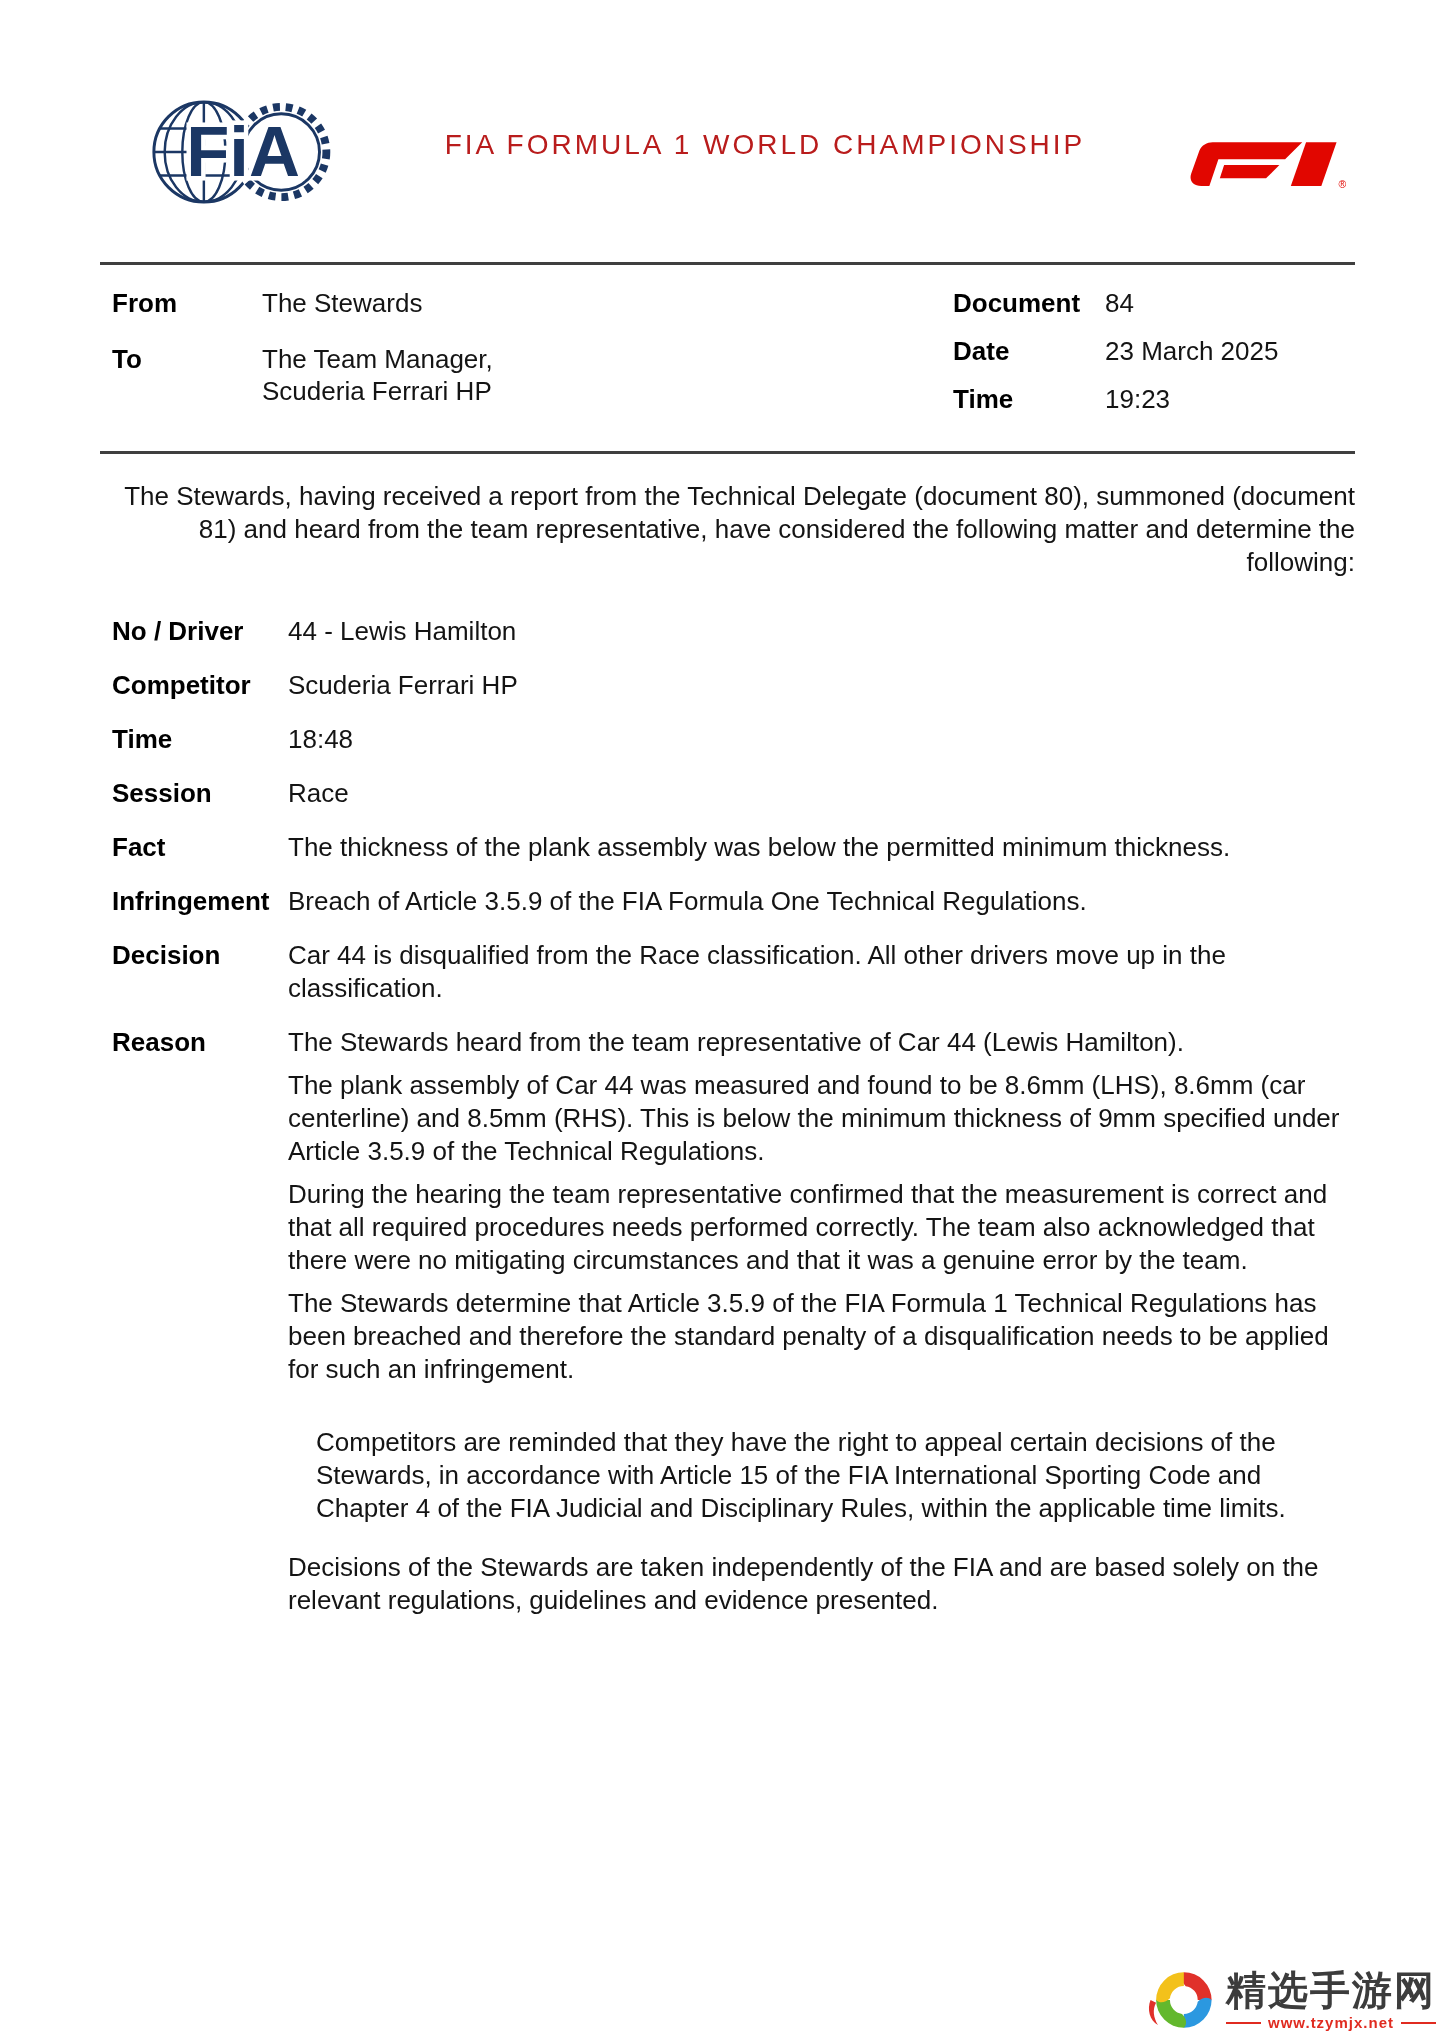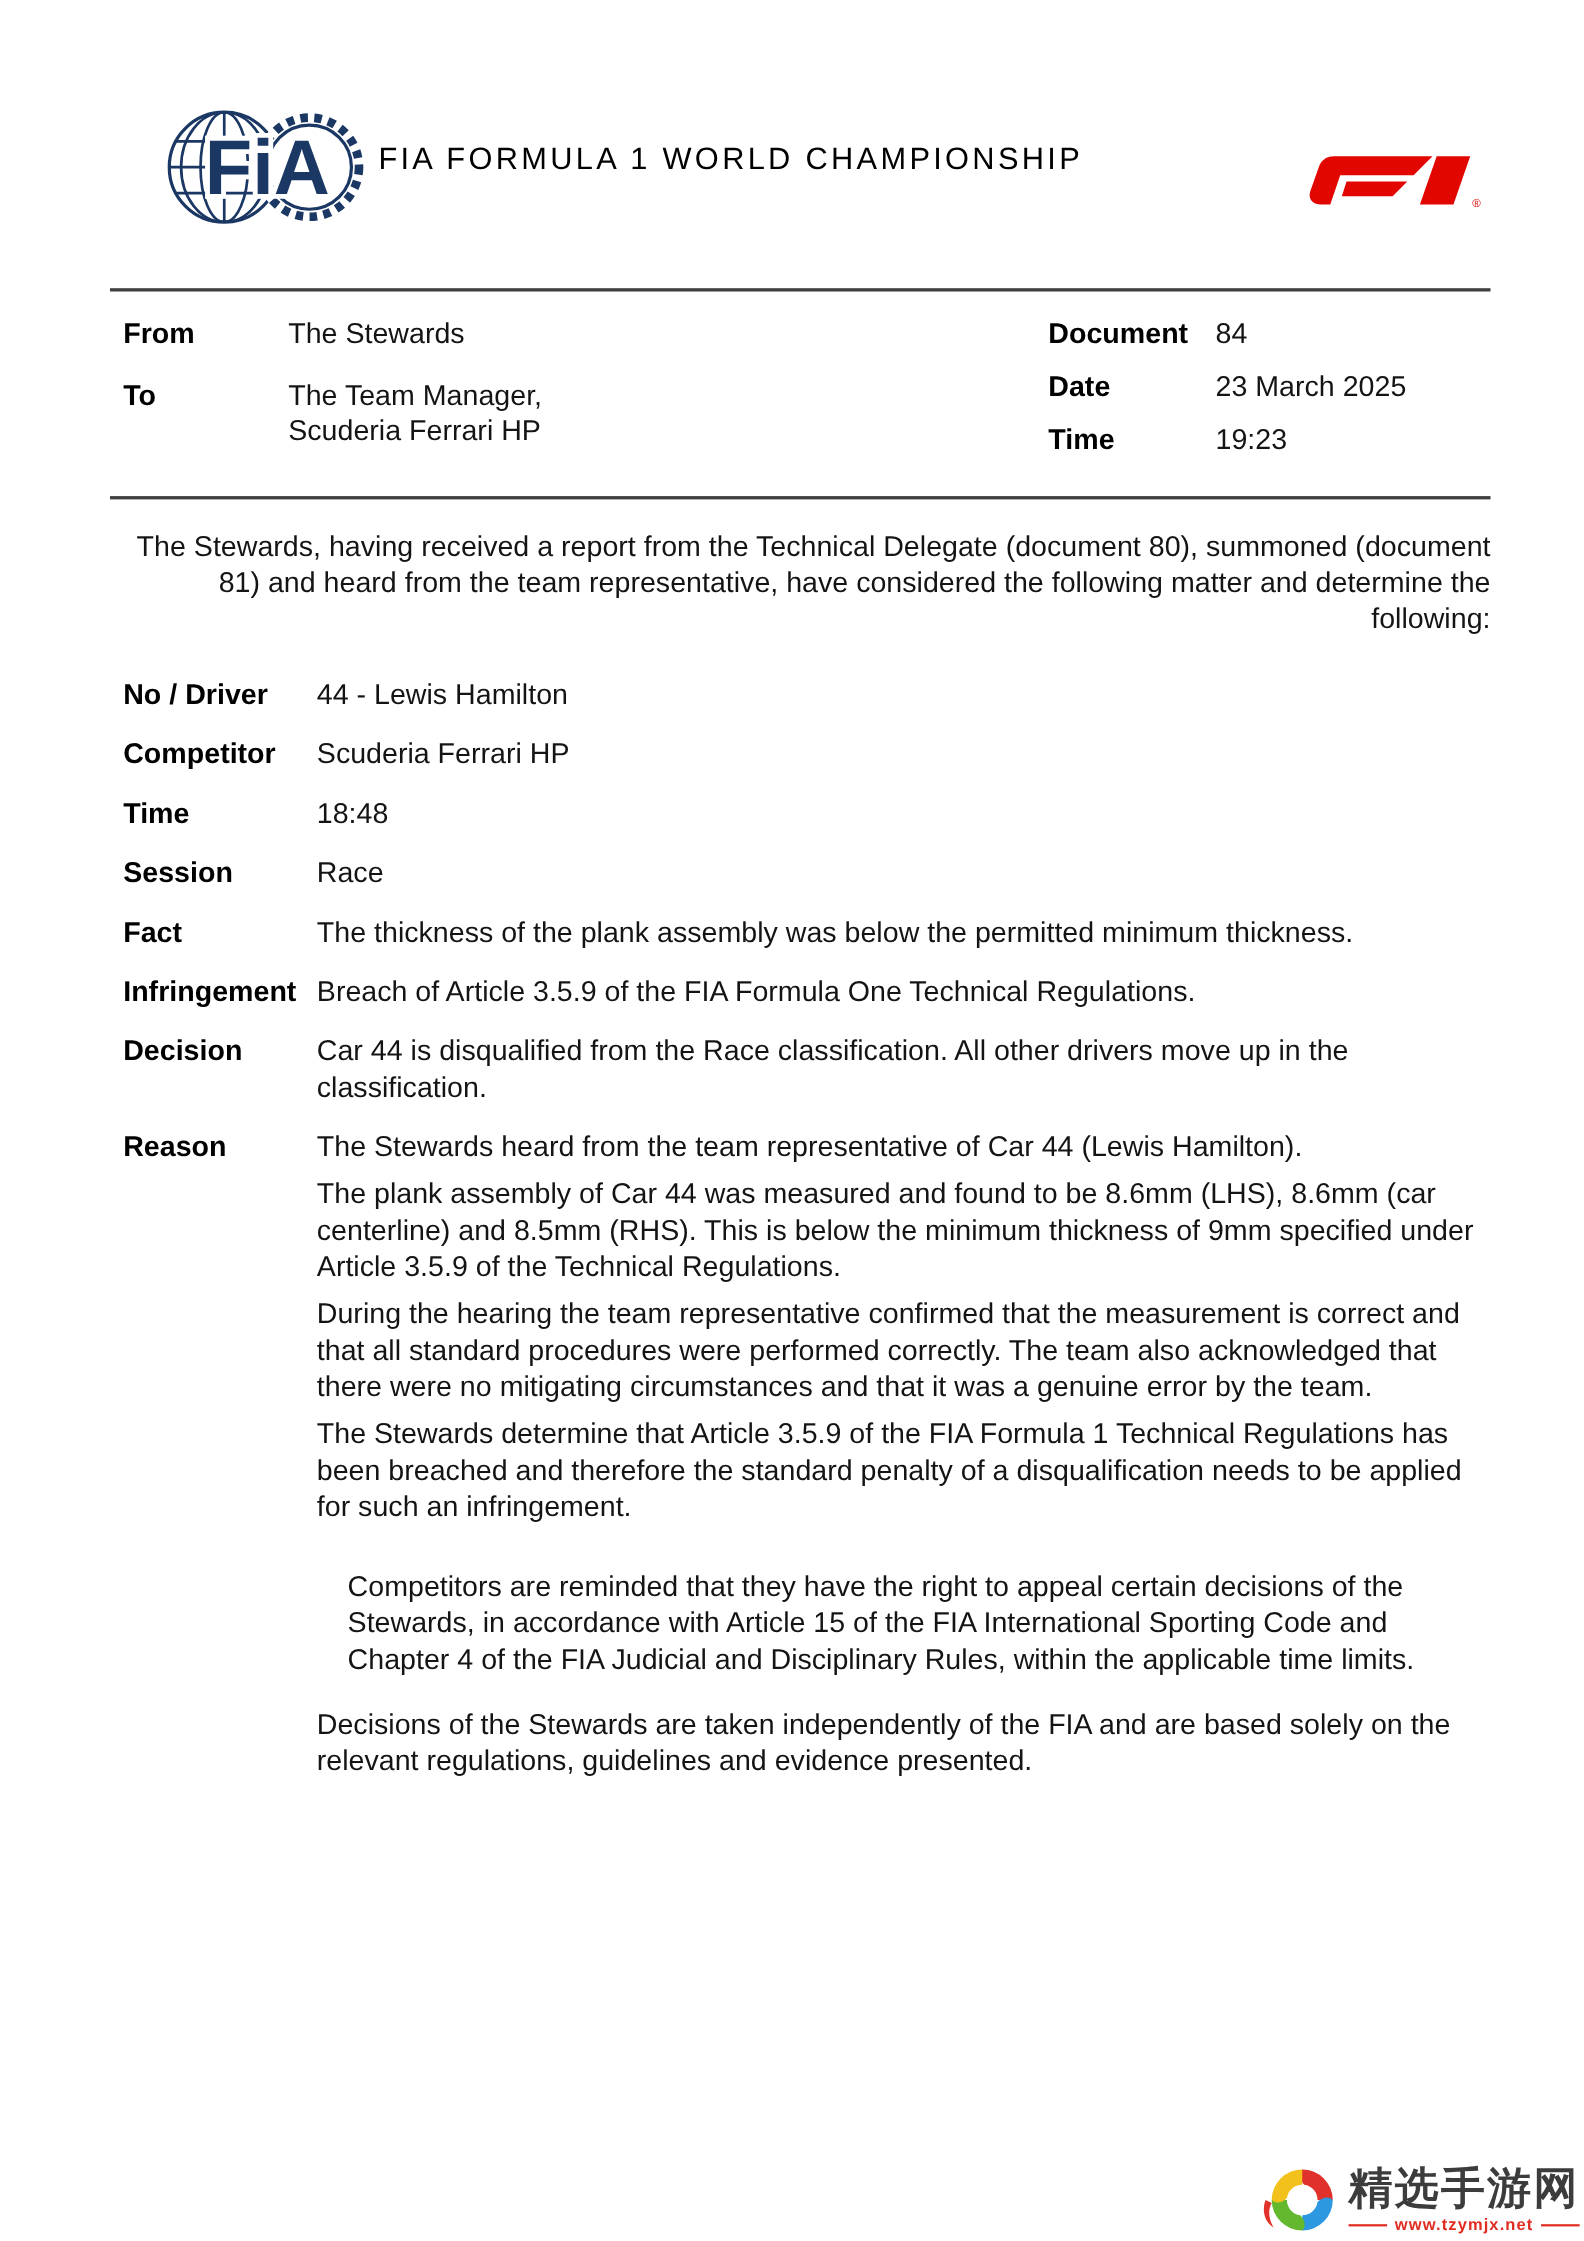--- a/index.html
+++ b/index.html
@@ -9,22 +9,22 @@
     font-family:"Liberation Sans", sans-serif; color:#141414;
   }
 
   
   .masthead {
     display:flex; align-items:center;
     padding:86px 92px 0 148px; height:132px;
   }
   .fia-logo { width:196px; height:122px; flex:0 0 auto; }
   .champ-title {
-    flex:1; font-size:28px; letter-spacing:3px;
-    color:#000000; font-weight:400; margin-top:-14px; white-space:nowrap;
+    flex:1; text-align:center; font-size:28px; letter-spacing:3px;
+    color:#b91c1c; font-weight:400; margin-top:-14px; white-space:nowrap;
   }
   .f1-logo { width:162px; height:52px; flex:0 0 auto; margin-top:26px; }
 
   
   .title-block { text-align:center; margin-top:22px; }
   .event-title {
     margin:0; font-size:62px; font-weight:bold; font-variant:small-caps;
     color:#0a0a0a; transform:scaleX(0.78); transform-origin:center;
     white-space:nowrap; letter-spacing:0px; line-height:1.0;
   }
@@ -180,21 +180,21 @@
     <div class="field-row">
       <div class="field-label">Decision</div>
       <div class="field-value">Car 44 is disqualified from the Race classification. All other drivers move up in the classification.</div>
     </div>
 
     <div class="field-row">
       <div class="field-label">Reason</div>
       <div class="field-value">
         <p>The Stewards heard from the team representative of Car 44 (Lewis Hamilton).</p>
         <p>The plank assembly of Car 44 was measured and found to be 8.6mm (LHS), 8.6mm (car centerline) and 8.5mm (RHS). This is below the minimum thickness of 9mm specified under Article 3.5.9 of the Technical Regulations.</p>
-        <p>During the hearing the team representative confirmed that the measurement is correct and that all standard procedures were performed correctly. The team also acknowledged that there were no mitigating circumstances and that it was a genuine error by the team.</p>
+        <p>During the hearing the team representative confirmed that the measurement is correct and that all required procedures needs performed correctly. The team also acknowledged that there were no mitigating circumstances and that it was a genuine error by the team.</p>
         <p>The Stewards determine that Article 3.5.9 of the FIA Formula 1 Technical Regulations has been breached and therefore the standard penalty of a disqualification needs to be applied for such an infringement.</p>
         <p class="gap-large">Competitors are reminded that they have the right to appeal certain decisions of the Stewards, in accordance with Article 15 of the FIA International Sporting Code and Chapter 4 of the FIA Judicial and Disciplinary Rules, within the applicable time limits.</p>
         <p class="gap-medium">Decisions of the Stewards are taken independently of the FIA and are based solely on the relevant regulations, guidelines and evidence presented.</p>
       </div>
     </div>
   </section>
 
   <div class="watermark">
     <svg class="pinwheel" viewBox="0 0 84 80" xmlns="http://www.w3.org/2000/svg">
 

